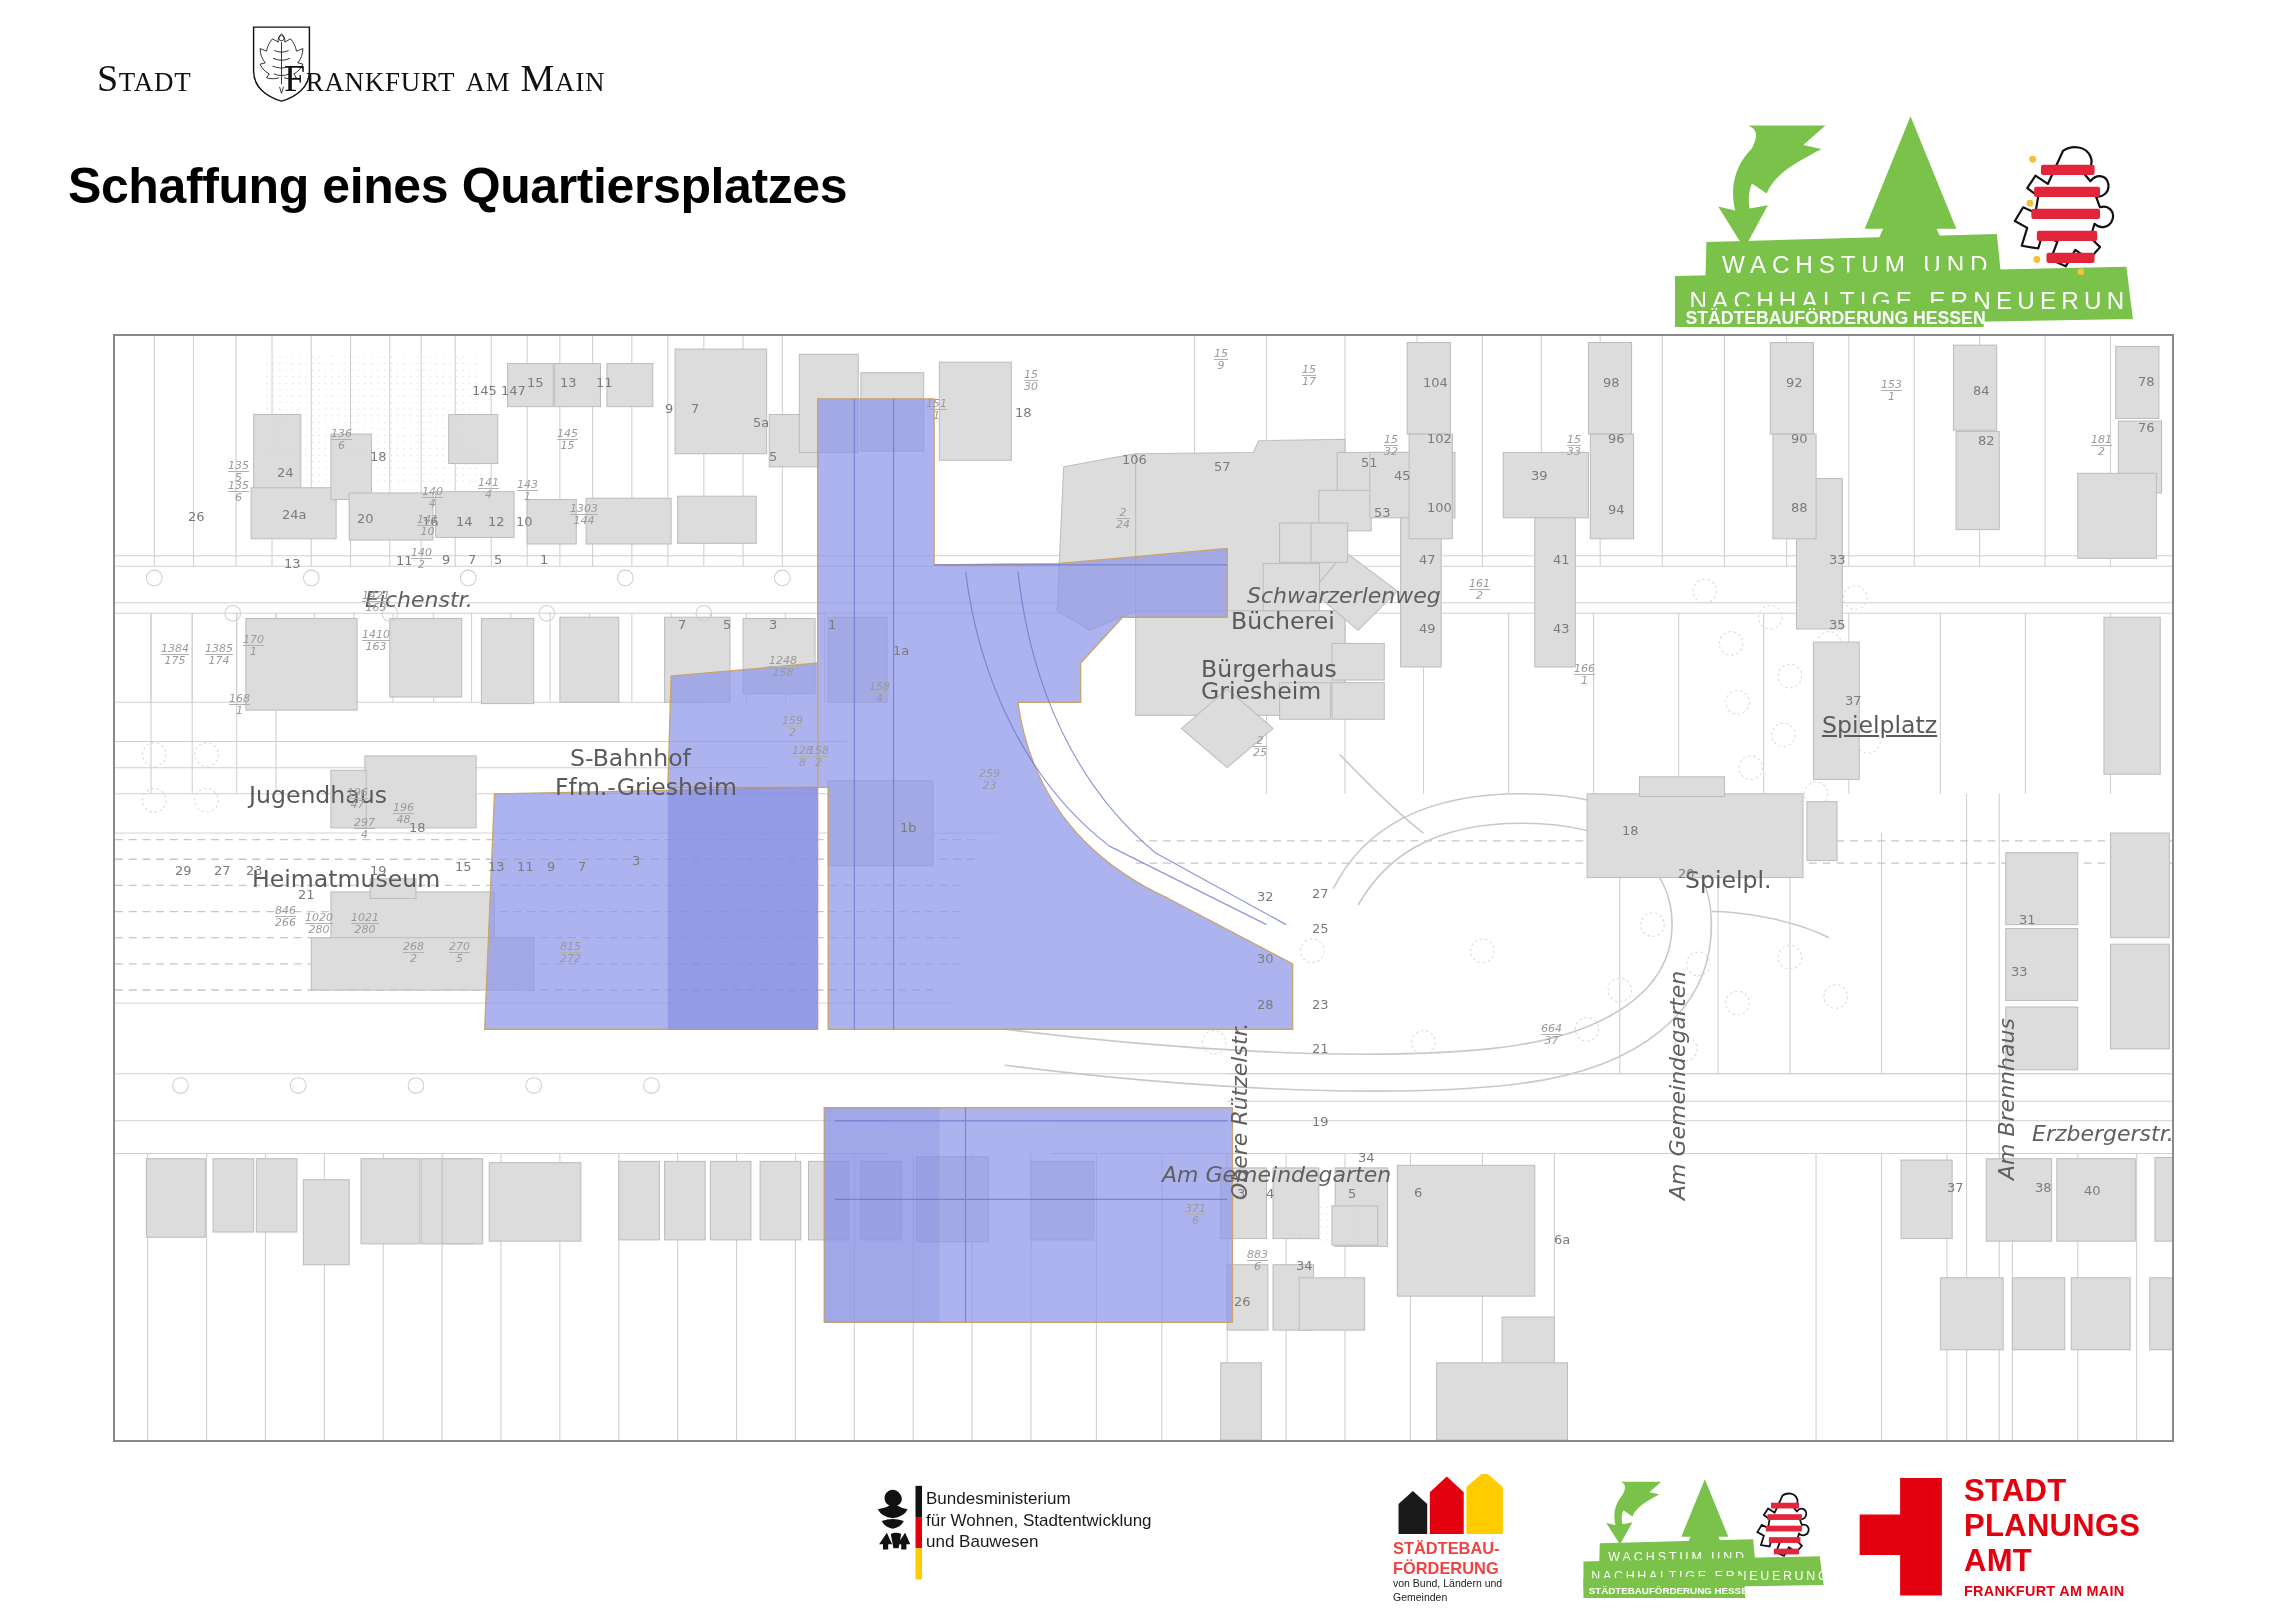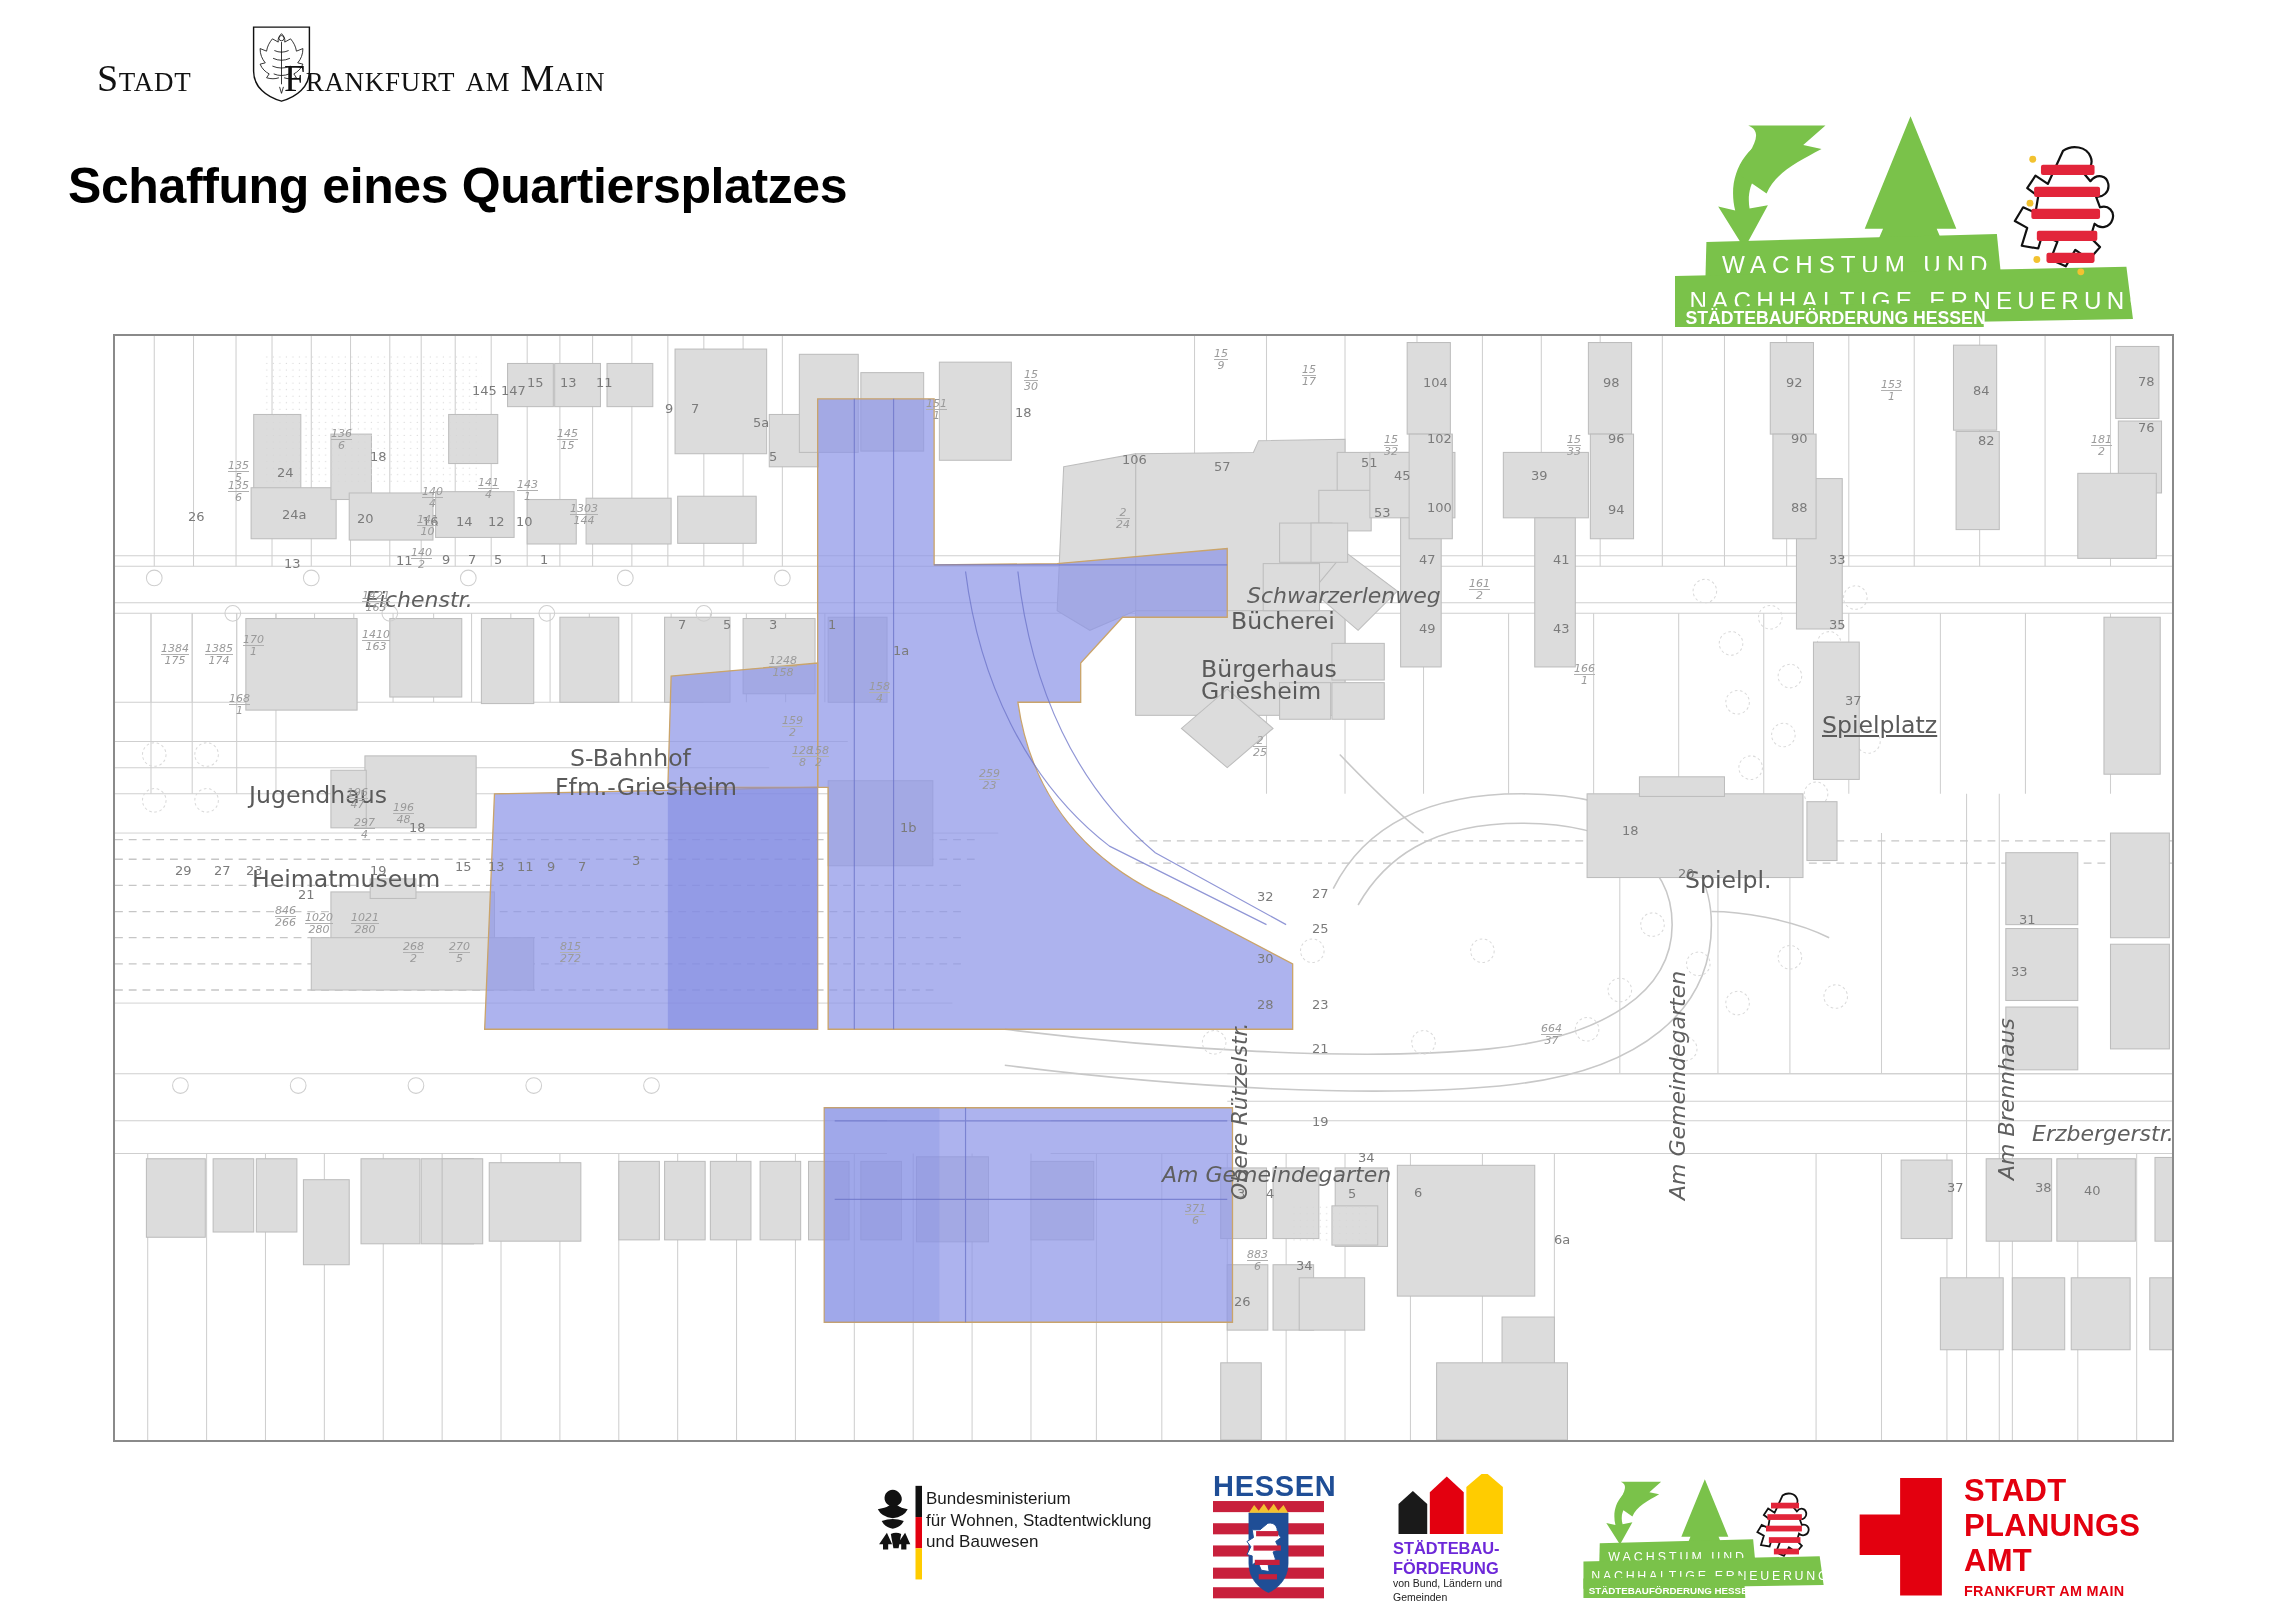--- a/index.html
+++ b/index.html
@@ -41,21 +41,21 @@
   .mnum.f i{display:block;border-bottom:0.7px solid #b0b0b0;font-style:italic;}
   .mnum.f b{display:block;font-weight:normal;font-style:italic;}
 
   
   #footer{position:absolute;left:0;top:1465px;width:1903px;height:157px;}
   .fl{position:absolute;}
   .bmwsb-txt{position:absolute;left:56px;top:5.2px;font-size:17px;line-height:1.26;
       color:#1a1a1a;font-family:"Liberation Sans",sans-serif;white-space:nowrap;}
   .hessen-txt{position:absolute;left:0;top:0;font-size:29px;font-weight:bold;
       color:#1f4e96;letter-spacing:0.7px;font-family:"Liberation Sans",sans-serif;}
-  .sbf-t1{position:absolute;font-size:16.4px;font-weight:bold;color:#6d28d9;line-height:1.18;
+  .sbf-t1{position:absolute;font-size:16.4px;font-weight:bold;color:#ef4444;line-height:1.18;
       font-family:"Liberation Sans",sans-serif;white-space:nowrap;}
   .sbf-t2{position:absolute;font-size:10.5px;color:#222;line-height:1.3;
       font-family:"Liberation Sans",sans-serif;white-space:nowrap;}
   .spa-txt{position:absolute;color:#e3000f;font-weight:bold;font-family:"Liberation Sans",sans-serif;}
   .spa-big{font-size:31px;line-height:1.12;letter-spacing:0.3px;}
   .spa-small{font-size:14.4px;letter-spacing:0.3px;}
 </style>
 </head>
 <body>
 
@@ -714,46 +714,20 @@
       <rect x="70" y="52" width="10" height="48" fill="#e3000f"></rect>
       <rect x="70" y="100" width="10" height="48" fill="#ffcc00"></rect>
     </svg>
     <div class="bmwsb-txt">
       <div>Bundesministerium</div>
       <div>für Wohnen, Stadtentwicklung</div>
       <div>und Bauwesen</div>
     </div>
   </div>
 
-  <div class="fl" style="left:1213px;top:5.2px;width:118px;height:131px;">
-    <div class="hessen-txt">HESSEN</div>
-    <svg width="111" height="98" viewBox="0 0 170 150" style="position:absolute;left:0;top:31px;">
-      <g fill="#c8203c">
-        <rect x="0" y="0" width="170" height="17"></rect>
-        <rect x="0" y="34" width="170" height="17"></rect>
-        <rect x="0" y="68" width="170" height="17"></rect>
-        <rect x="0" y="102" width="170" height="17"></rect>
-        <rect x="0" y="132" width="170" height="17"></rect>
-      </g>
-      <path d="M55 18 L115 18 L115 96 C115 122 95 136 85 140 C75 136 55 122 55 96 Z" fill="#1f4e96" stroke="#1f4e96"></path>
-      <g fill="#f2c230">
-        <path d="M55 18 l8 -12 l7 9 l8 -11 l7 11 l8 -11 l7 11 l8 -9 l7 12 Z"></path>
-      </g>
-      <g fill="#ffffff" stroke="#1f4e96" stroke-width="1.5">
-        <path d="M84 34 c10 -2 16 6 14 14 l6 8 l-8 6 l6 12 l-10 4 l4 12 l-12 4 l2 14
-                 l-12 -2 l-6 -14 l-8 6 l0 -14 l-8 -2 l6 -12 l-6 -8 l10 -6 l-2 -12 l12 0 Z"></path>
-      </g>
-      <g fill="#c8203c">
-        <rect x="66" y="46" width="34" height="8"></rect>
-        <rect x="62" y="68" width="42" height="8"></rect>
-        <rect x="64" y="90" width="38" height="8"></rect>
-        <rect x="70" y="112" width="28" height="8"></rect>
-      </g>
-    </svg>
-  </div>
 
   <div class="fl" style="left:1393px;top:9.2px;width:170px;height:131px;">
     <svg width="118" height="60" viewBox="0 0 180 92">
       <path d="M8 92 L8 46 L30 26 L52 46 L52 92 Z" fill="#1a1a1a"></path>
       <path d="M56 92 L56 28 L82 4 L108 28 L108 92 Z" fill="#e3000f"></path>
       <path d="M112 92 L112 20 L140 -4 L168 20 L168 92 Z" fill="#ffcc00"></path>
     </svg>
     <div class="sbf-t1" style="left:0;top:65px;">
       <div>STÄDTEBAU-</div>
       <div>FÖRDERUNG</div>

